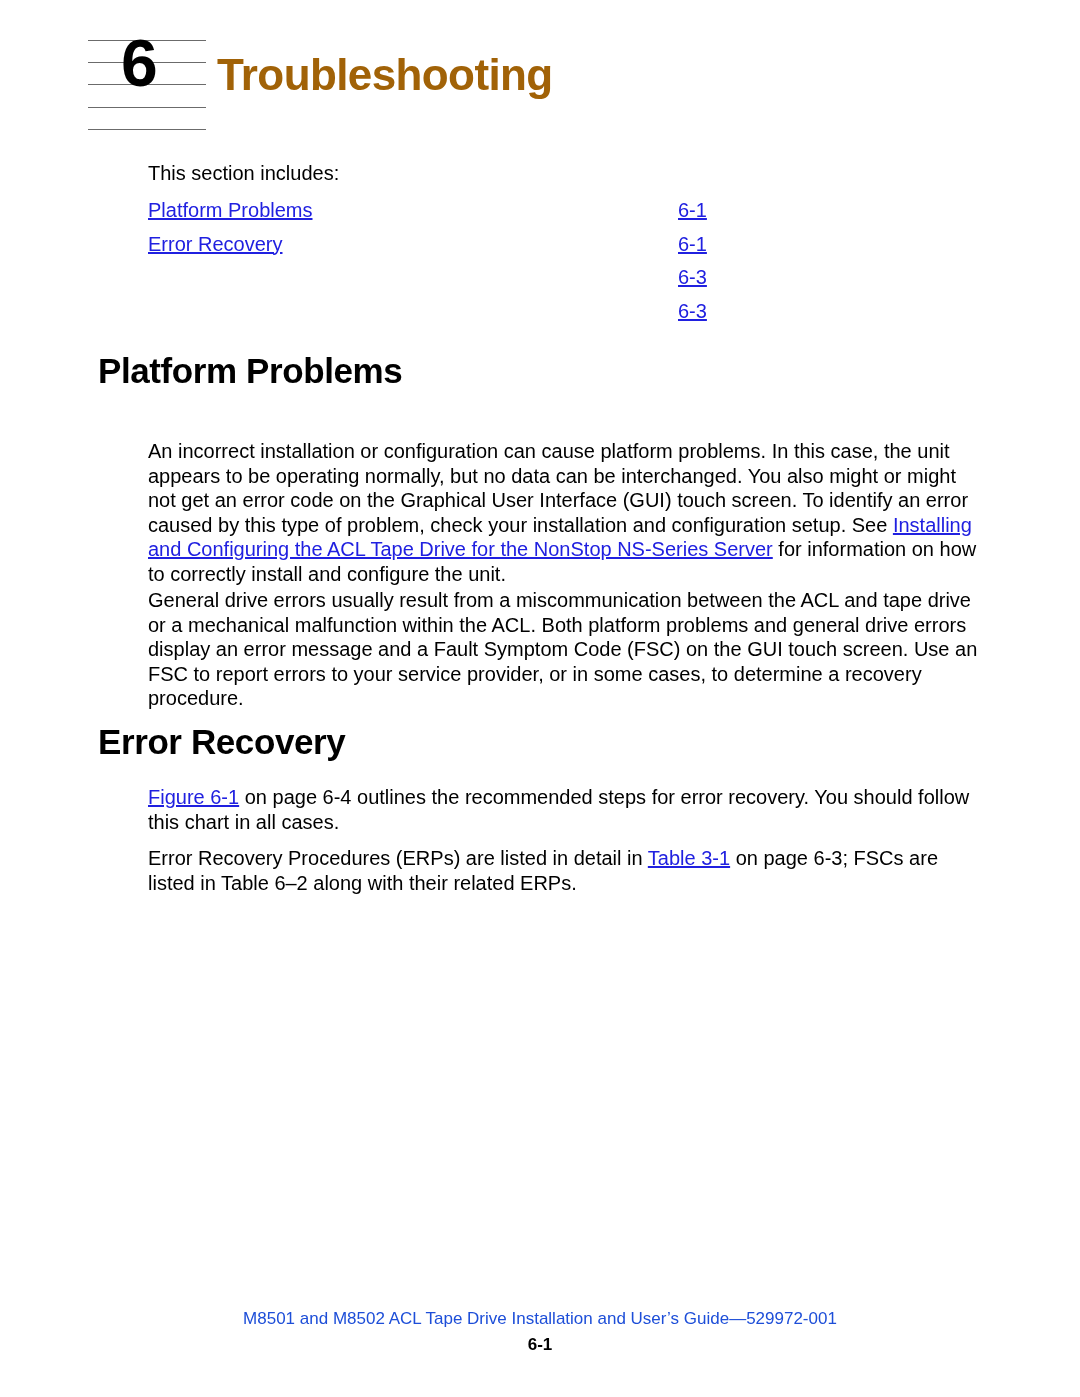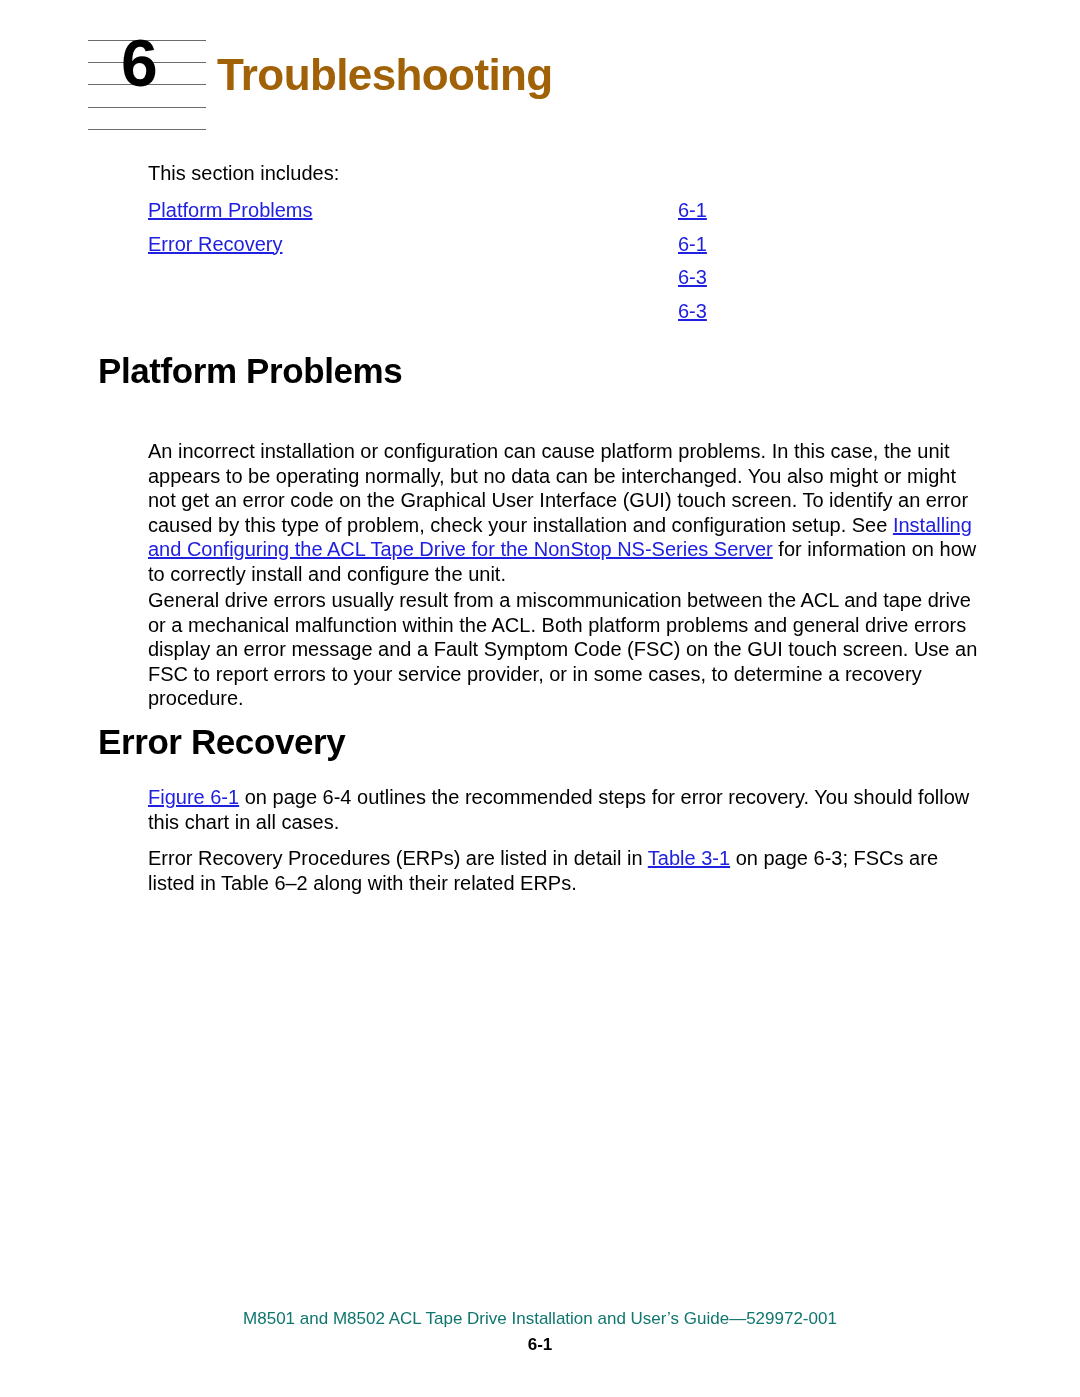--- a/index.html
+++ b/index.html
@@ -158,21 +158,21 @@
   .footer {
     position: absolute;
     left: 0;
     top: 1308px;
     width: 1080px;
     text-align: center;
   }
   .footer-line {
     font-size: 17px;
     line-height: 22px;
-    color: #0f766e;
+    color: #1d4ed8;
   }
   .footer-page {
     margin-top: 4px;
     font-size: 17px;
     font-weight: bold;
     line-height: 22px;
     color: #000;
   }
 </style>
 </head>

